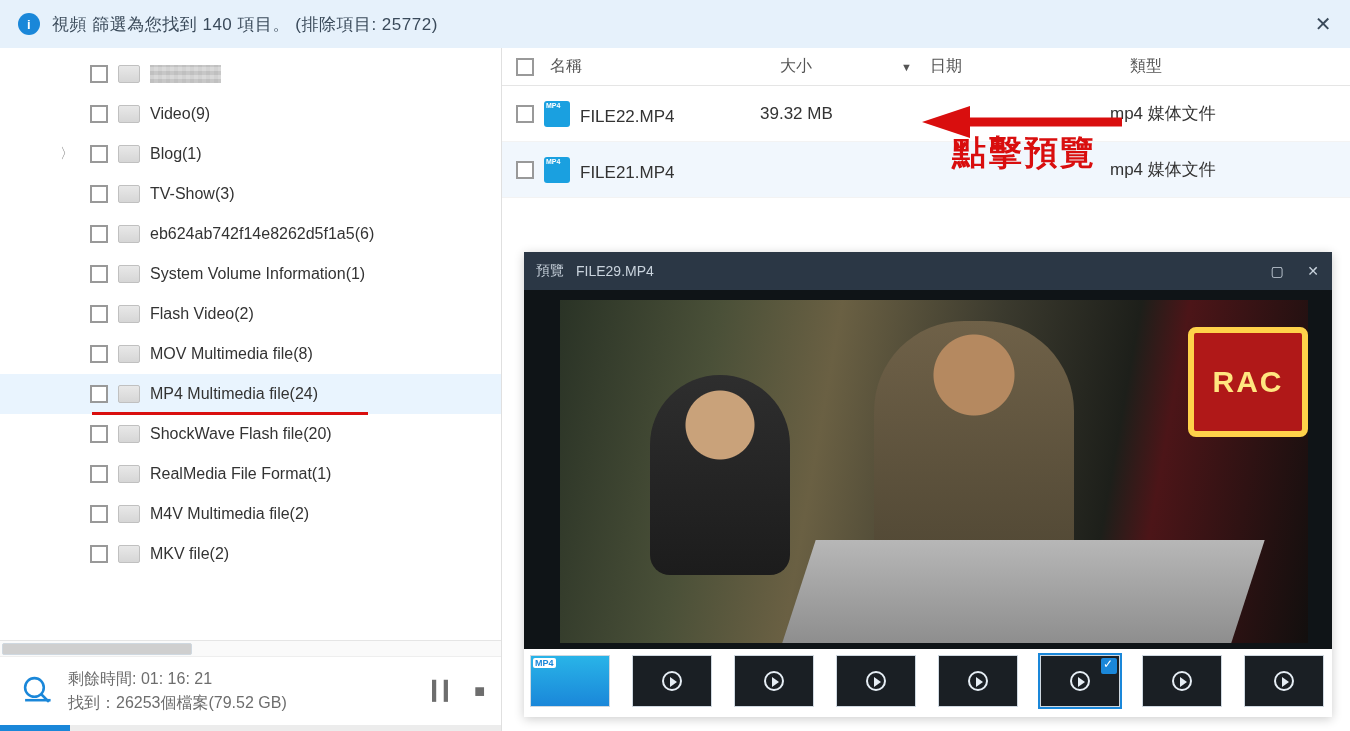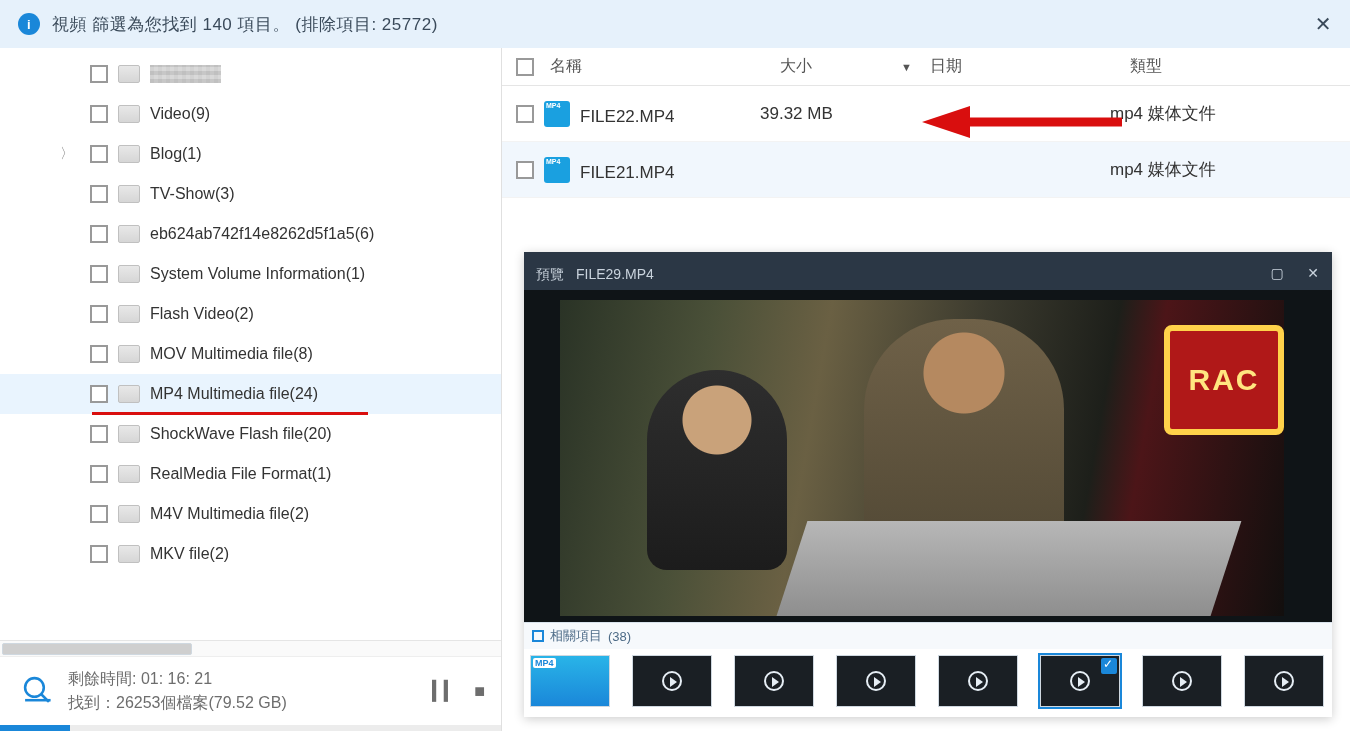--- a/index.html
+++ b/index.html
@@ -52,24 +52,24 @@
   .row .cell-date { flex: 0 0 200px; }
   .row .cell-type { flex: 1; font-size: 17px; color: #333; }
 
   
   .arrow-wrap { position: absolute; top: 54px; left: 420px; width: 420px; pointer-events: none; }
   .arrow-wrap svg { width: 200px; height: 40px; }
   .arrow-text { position: absolute; top: 82px; left: 450px; color: #d90e0e; font-size: 34px; font-weight: bold; letter-spacing: 2px; pointer-events: none; }
 
   
   .preview { position: absolute; left: 22px; right: 18px; top: 204px; bottom: 14px; background: #2b3745; display: flex; flex-direction: column; box-shadow: 0 2px 10px rgba(0,0,0,0.2); }
-  .preview-header { height: 38px; background: #2b3745; color: #c9d3dd; display: flex; align-items: flex-start; padding: 14px 12px; font-size: 14px; gap: 12px; }
+  .preview-header { height: 38px; background: #2b3745; color: #c9d3dd; display: flex; align-items: center; padding: 0 12px; font-size: 14px; gap: 12px; }
   .preview-header .spacer { flex: 1; }
   .preview-header .win-btn { width: 14px; height: 14px; display: inline-flex; align-items: center; justify-content: center; cursor: pointer; font-size: 14px; color: #c9d3dd; }
-  .preview-body { flex: 1; background: #0f1417; display: flex; align-items: stretch; justify-content: center; padding: 10px 48px 6px 36px; }
+  .preview-body { flex: 1; background: #0f1417; display: flex; align-items: stretch; justify-content: center; padding: 10px 24px 6px 36px; }
   .movie-frame { flex:1; background: linear-gradient(100deg,#2a3326 0%, #4a5038 20%, #6a6043 35%, #3b3a2e 55%, #1d1f1a 72%, #4c1518 78%, #120f0e 100%); position: relative; overflow:hidden; }
   .movie-frame .man1 { position:absolute; left:12%; top:22%; width:140px; height:200px; background: radial-gradient(circle at 50% 25%, #c9a27a 0 34px, transparent 35px), linear-gradient(#2e2e2e,#1c1c1c); border-radius: 70px 70px 20px 20px; }
   .movie-frame .man2 { position:absolute; left:42%; top:6%; width:200px; height:300px; background: radial-gradient(circle at 50% 18%, #b58960 0 40px, transparent 41px), linear-gradient(#6f6148,#4a4230); border-radius: 90px 90px 24px 24px; }
   .movie-frame .table { position:absolute; left:32%; bottom:0; width:60%; height:30%; background: linear-gradient(#b7b7b7,#8e8e8e); transform: skewX(-18deg); }
   .movie-frame .neon { position:absolute; right:0; top:8%; width:120px; height:110px; background:#b01818; border:6px solid #ffd24a; border-radius:8px; display:flex; align-items:center; justify-content:center; color:#ffe680; font-weight:bold; font-size:30px; letter-spacing:2px; }
 
   .related-bar { background: #f6f9fc; border-top: 1px solid #d9e3ec; padding: 4px 8px; font-size: 13px; color: #4d6b87; display: flex; align-items: center; gap: 6px; }
   .related-bar .sq { width:12px; height:12px; border:2px solid #1a87d9; }
   .thumbs { background: #fff; padding: 6px 6px 10px 6px; display: flex; gap: 22px; overflow: hidden; }
   .thumb { width: 80px; height: 52px; background: #1a1f24; position: relative; border: 1px solid #cfd8e0; flex: 0 0 80px; }
@@ -249,42 +249,38 @@
           <span class="cell-type">mp4 媒体文件</span>
         </div>
       </div>
 
     <div class="arrow-wrap">
       <svg viewBox="0 0 200 40">
         <line x1="200" y1="20" x2="40" y2="20" stroke="#d90e0e" stroke-width="9"></line>
         <polygon points="0,20 48,4 48,36" fill="#d90e0e"></polygon>
       </svg>
     </div>
+    <div class="arrow-text">點擊預覽</div>
 
     <div class="preview">
       <div class="preview-header">
         <span>預覽</span>
         <span>FILE29.MP4</span>
         <span class="spacer"></span>
         <span class="win-btn">▢</span>
         <span class="win-btn" style="margin-left:10px;">✕</span>
       </div>
       <div class="preview-body">
         <div class="movie-frame">
           <div class="man1"></div>
           <div class="man2"></div>
           <div class="table"></div>
           <div class="neon">RAC</div>
         </div>
       </div>
-      <div class="related-bar">
-        <span class="sq"></span>
-        <span>相關項目</span>
-        <span>(38)</span>
-      </div>
       <div class="thumbs" id="thumbs">
           <div class="thumb mp4">
             <span class="thumb-label">MP4</span>
           </div>
           <div class="thumb">
             <span class="play"></span>
           </div>
           <div class="thumb">
             <span class="play"></span>
           </div>

